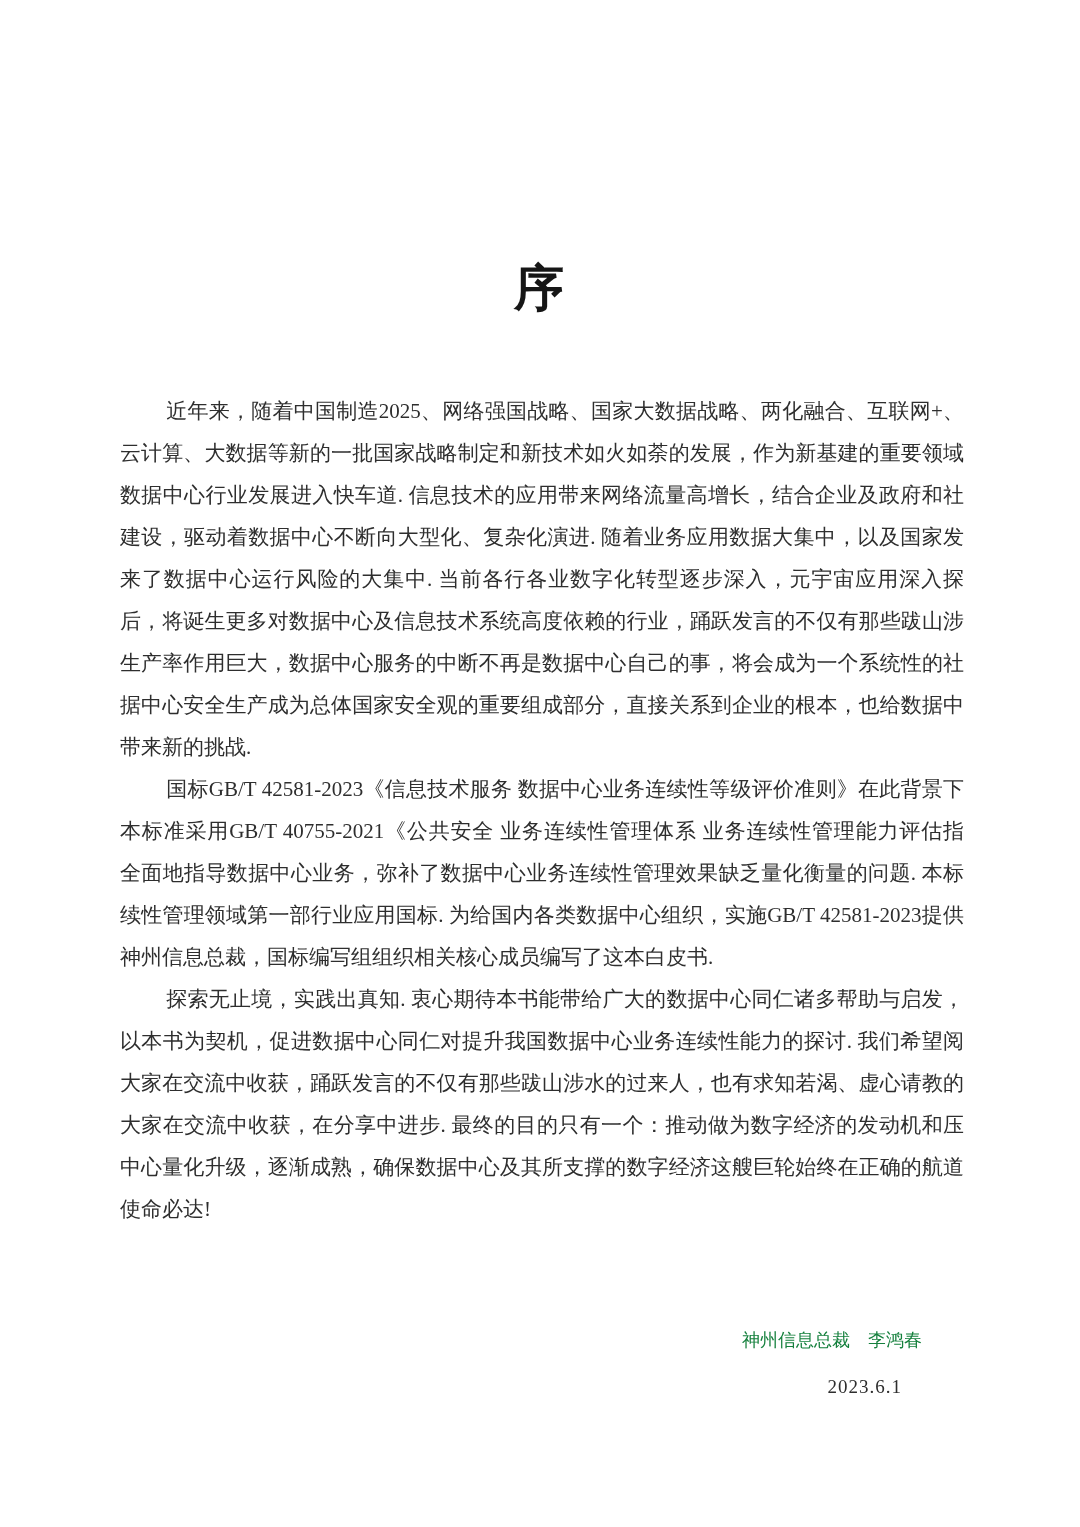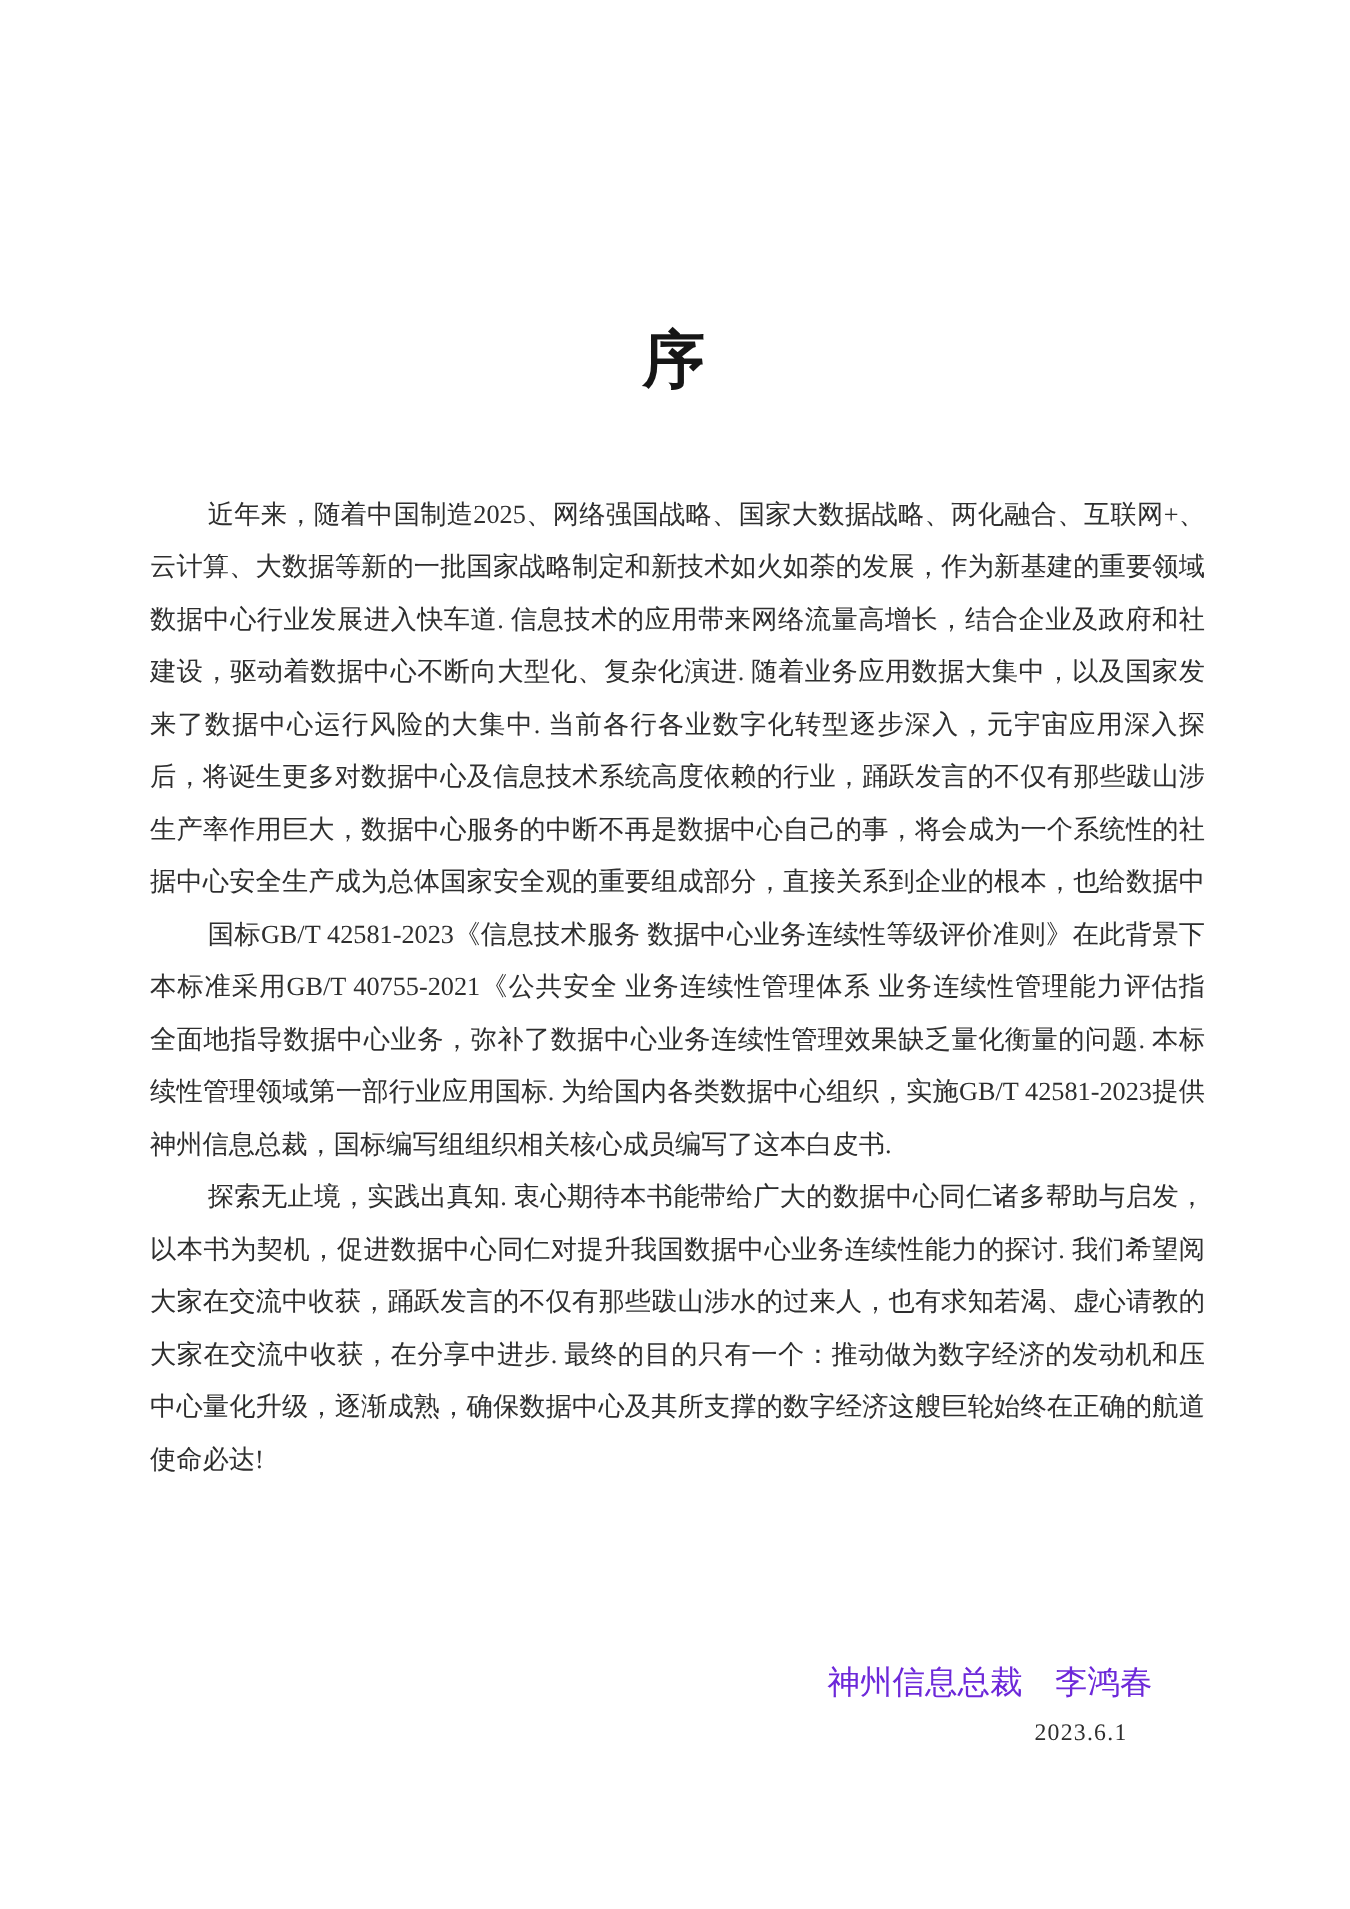--- a/index.html
+++ b/index.html
@@ -52,22 +52,22 @@
   .signature {
     position: absolute;
     top: 1328px;
     left: 0;
     width: 1080px;
   }
   .signature-name {
     position: absolute;
     top: 0;
     right: 158px;
-    font-size: 26px;
-    color: #6d28d9;
+    font-size: 18px;
+    color: #15803d;
     white-space: pre;
   }
   .signature-date {
     position: absolute;
     top: 48px;
     right: 178px;
     font-size: 19px;
     color: #2e2e2e;
     letter-spacing: 1px;
   }
@@ -81,20 +81,21 @@
 
   <div class="text-block">
       <div class="line indent">近年来，随着中国制造2025、网络强国战略、国家大数据战略、两化融合、互联网+、一带一路、</div>
       <div class="line">云计算、大数据等新的一批国家战略制定和新技术如火如荼的发展，作为新基建的重要领域之一,中国</div>
       <div class="line">数据中心行业发展进入快车道. 信息技术的应用带来网络流量高增长，结合企业及政府和社会的信息化</div>
       <div class="line">建设，驱动着数据中心不断向大型化、复杂化演进. 随着业务应用数据大集中，以及国家发改委、中央</div>
       <div class="line">来了数据中心运行风险的大集中. 当前各行各业数字化转型逐步深入，元宇宙应用深入探索，在银行业</div>
       <div class="line">后，将诞生更多对数据中心及信息技术系统高度依赖的行业，踊跃发言的不仅有那些跋山涉水的过来人</div>
       <div class="line">生产率作用巨大，数据中心服务的中断不再是数据中心自己的事，将会成为一个系统性的社会风险，数</div>
       <div class="line">据中心安全生产成为总体国家安全观的重要组成部分，直接关系到企业的根本，也给数据中心从业人员</div>
+      <div class="line last">带来新的挑战.</div>
       <div class="line indent">国标GB/T 42581-2023《信息技术服务 数据中心业务连续性等级评价准则》在此背景下应运而生.</div>
       <div class="line">本标准采用GB/T 40755-2021《公共安全 业务连续性管理体系 业务连续性管理能力评估指南》给出的</div>
       <div class="line">全面地指导数据中心业务，弥补了数据中心业务连续性管理效果缺乏量化衡量的问题. 本标准也是业务连</div>
       <div class="line">续性管理领域第一部行业应用国标. 为给国内各类数据中心组织，实施GB/T 42581-2023提供参考，促</div>
       <div class="line last">神州信息总裁，国标编写组组织相关核心成员编写了这本白皮书.</div>
       <div class="line indent">探索无止境，实践出真知. 衷心期待本书能带给广大的数据中心同仁诸多帮助与启发，同时也希望</div>
       <div class="line">以本书为契机，促进数据中心同仁对提升我国数据中心业务连续性能力的探讨. 我们希望阅读这本白书</div>
       <div class="line">大家在交流中收获，踊跃发言的不仅有那些跋山涉水的过来人，也有求知若渴、虚心请教的后来人.</div>
       <div class="line">大家在交流中收获，在分享中进步. 最终的目的只有一个：推动做为数字经济的发动机和压舱石的数据</div>
       <div class="line">中心量化升级，逐渐成熟，确保数据中心及其所支撑的数字经济这艘巨轮始终在正确的航道上乘风破浪，</div>

